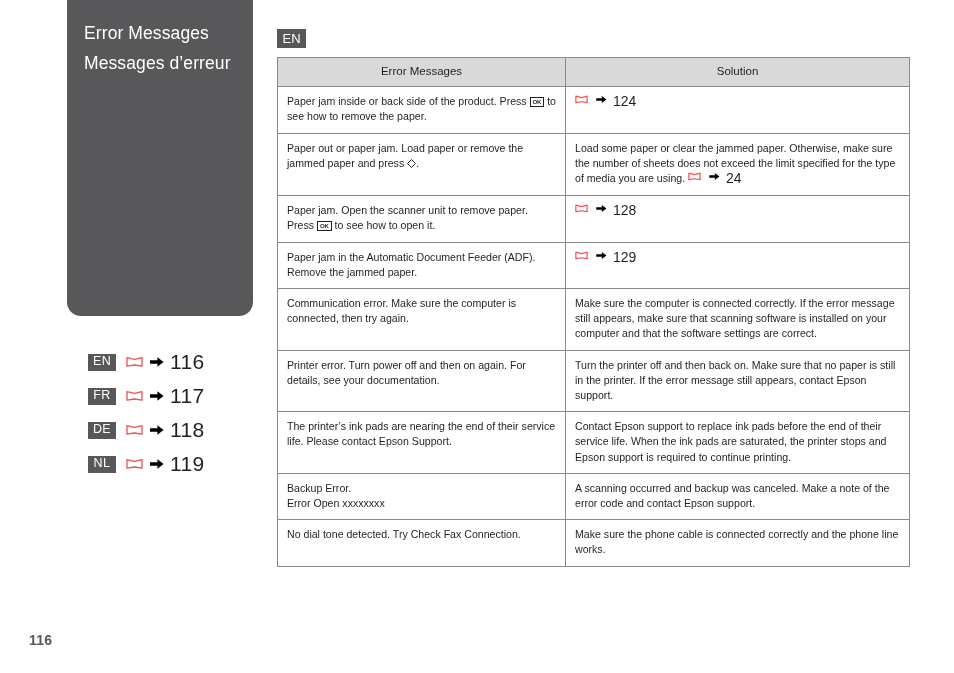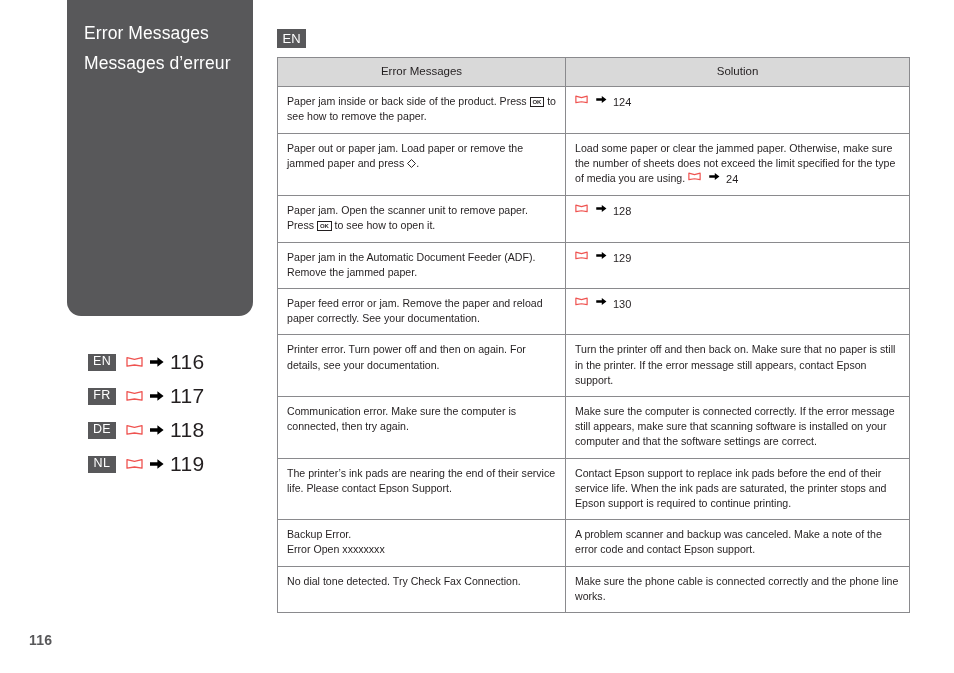--- a/index.html
+++ b/index.html
@@ -151,21 +151,21 @@
     vertical-align: -1px;
   }
   .ref .book-icon {
     margin: 0 4px 0 0;
     vertical-align: -1px;
   }
   .ref .arrow-icon {
     margin: 0 3px 0 0;
     vertical-align: -1px;
   }
-  .ref .pg { font-size: 11px; }
+  .ref .pg { font-size: 14px; }
 
   
   .key-ok {
     display: inline-block;
     border: 1px solid #231f20;
     font-size: 6px;
     line-height: 7px;
     padding: 1px 2px 0 2px;
     letter-spacing: -0.2px;
     vertical-align: 1px;
@@ -319,55 +319,43 @@
         <span class="ref">
           <span class="book-icon"><svg viewBox="0 0 17 12" width="13" height="9">
                 <path d="M1 1.6 L1 10.2 L8.5 9.0 L16 10.2 L16 1.6 L8.5 3.4 Z" fill="none" stroke="#ef5350" stroke-width="1.6" stroke-linejoin="round"></path>
               </svg></span><span class="arrow-icon"><svg viewBox="0 0 14 12" width="11" height="9">
                 <path d="M0 4.2 H7.4 V1.3 L13.6 6 L7.4 10.7 V7.8 H0 Z" fill="#000000"></path>
               </svg></span><span class="pg">129</span>
         </span>
       </td>
     </tr>
 
-    <tr>
-      <td>Paper feed error or jam. Remove the paper and reload paper correctly. See your documentation.</td>
-      <td>
-        <span class="ref">
-          <span class="book-icon"><svg viewBox="0 0 17 12" width="13" height="9">
-                <path d="M1 1.6 L1 10.2 L8.5 9.0 L16 10.2 L16 1.6 L8.5 3.4 Z" fill="none" stroke="#ef5350" stroke-width="1.6" stroke-linejoin="round"></path>
-              </svg></span><span class="arrow-icon"><svg viewBox="0 0 14 12" width="11" height="9">
-                <path d="M0 4.2 H7.4 V1.3 L13.6 6 L7.4 10.7 V7.8 H0 Z" fill="#000000"></path>
-              </svg></span><span class="pg">130</span>
-        </span>
-      </td>
+
+    <tr>
+      <td>Communication error. Make sure the computer is connected, then try again.</td>
+      <td>Make sure the computer is connected correctly. If the error message still appears, make sure that scanning software is installed on your computer and that the software settings are correct.</td>
     </tr>
 
     <tr>
       <td>Printer error. Turn power off and then on again. For details, see your documentation.</td>
       <td>Turn the printer off and then back on. Make sure that no paper is still in the printer. If the error message still appears, contact Epson support.</td>
     </tr>
 
     <tr>
-      <td>Communication error. Make sure the computer is connected, then try again.</td>
-      <td>Make sure the computer is connected correctly. If the error message still appears, make sure that scanning software is installed on your computer and that the software settings are correct.</td>
-    </tr>
-
-    <tr>
       <td>The printer’s ink pads are nearing the end of their service life. Please contact Epson Support.</td>
       <td>Contact Epson support to replace ink pads before the end of their service life. When the ink pads are saturated, the printer stops and Epson support is required to continue printing.</td>
     </tr>
 
 
     <tr>
       <td>
         <p>Backup Error.</p>
         <p>Error Open xxxxxxxx</p>
       </td>
-      <td>A problem scanner and backup was canceled. Make a note of the error code and contact Epson support.</td>
+      <td>A scanning occurred and backup was canceled. Make a note of the error code and contact Epson support.</td>
     </tr>
 
     <tr>
       <td>No dial tone detected. Try Check Fax Connection.</td>
       <td>
         <p><span>Make sure the phone cable is connected correctly and the phone line works. </span></p>
       </td>
     </tr>
 
   </tbody>

